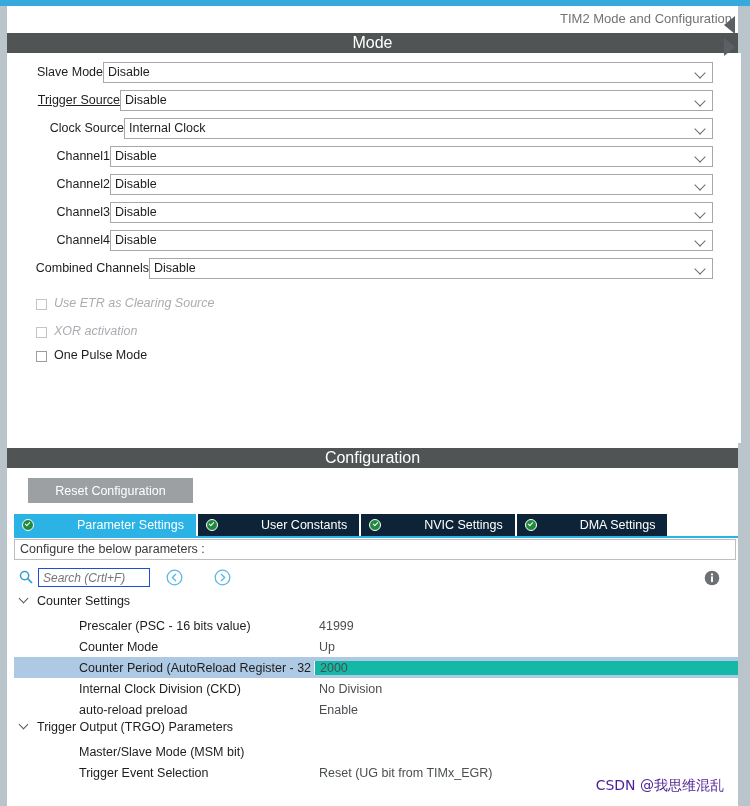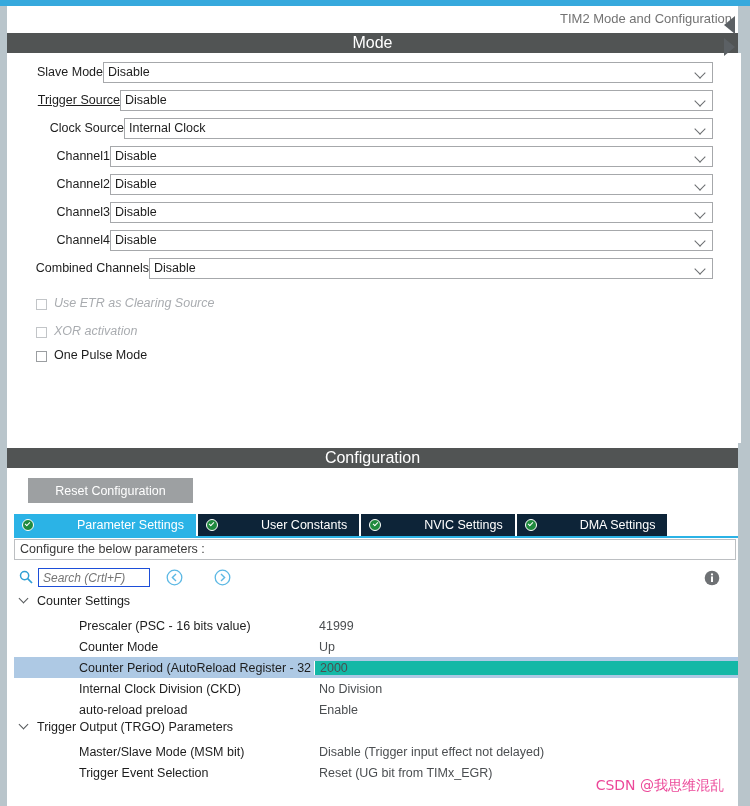--- a/index.html
+++ b/index.html
@@ -341,21 +341,21 @@
     border-left: 1px solid #ffffff;
     background: #14b8a6;
     padding-left: 5px;
   }
 
   
   .watermark {
     position: absolute;
     right: 26px; bottom: 11px;
     font-size: 14px;
-    color: #ec4899;
+    color: #4c1d95;
     white-space: nowrap;
     font-family: "DejaVu Sans", sans-serif;
   }
 
   
   .tree-scroll {
     position: absolute;
     left: 7px; bottom: 2px;
     width: 724px; height: 6px;
     background: #ffffff;
@@ -526,21 +526,20 @@
       <div class="prow">
         <div class="pname">auto-reload preload</div>
         <div class="pval">Enable</div>
       </div>
       <div class="grp">
         <span class="grp-chev"></span>
         <span class="grp-label">Trigger Output (TRGO) Parameters</span>
       </div>
       <div class="prow">
         <div class="pname">Master/Slave Mode (MSM bit)</div>
-        <div class="pval">Disable (Trigger input effect not delayed)</div>
       </div>
       <div class="prow">
         <div class="pname">Trigger Event Selection</div>
         <div class="pval">Reset (UG bit from TIMx_EGR)</div>
       </div>
     </div>
   <div class="tree-scroll"></div>
 </div>
 
 <div class="watermark">CSDN @我思维混乱</div>

